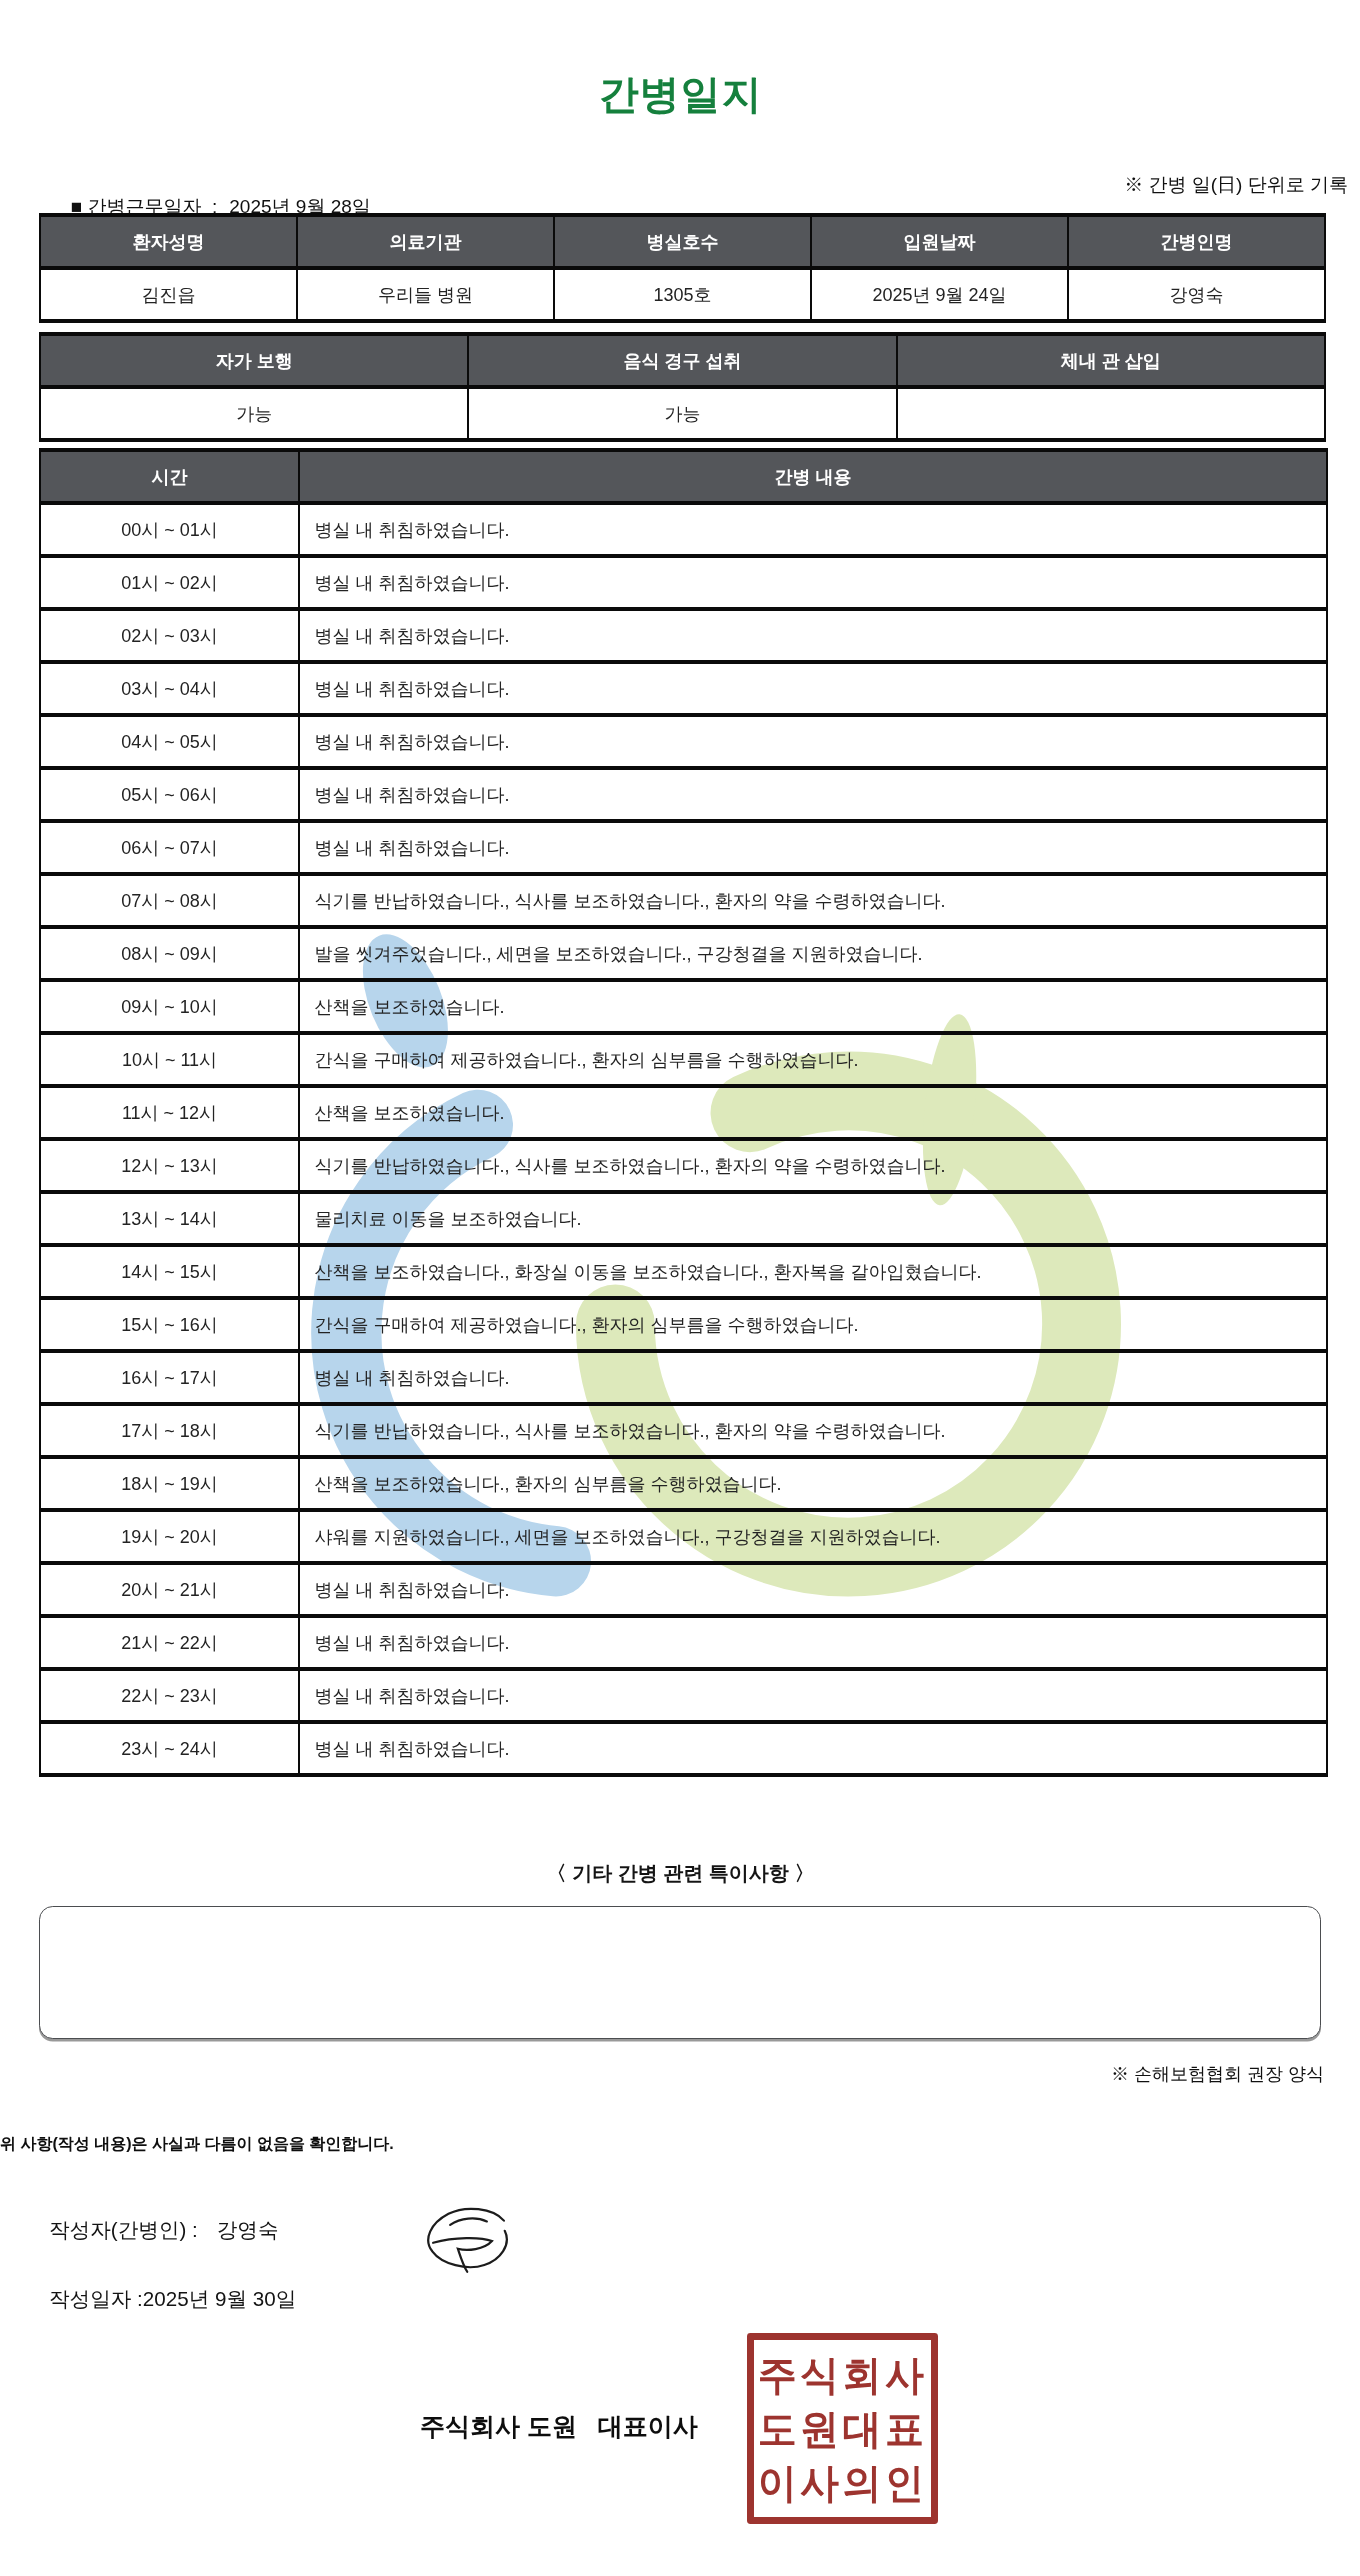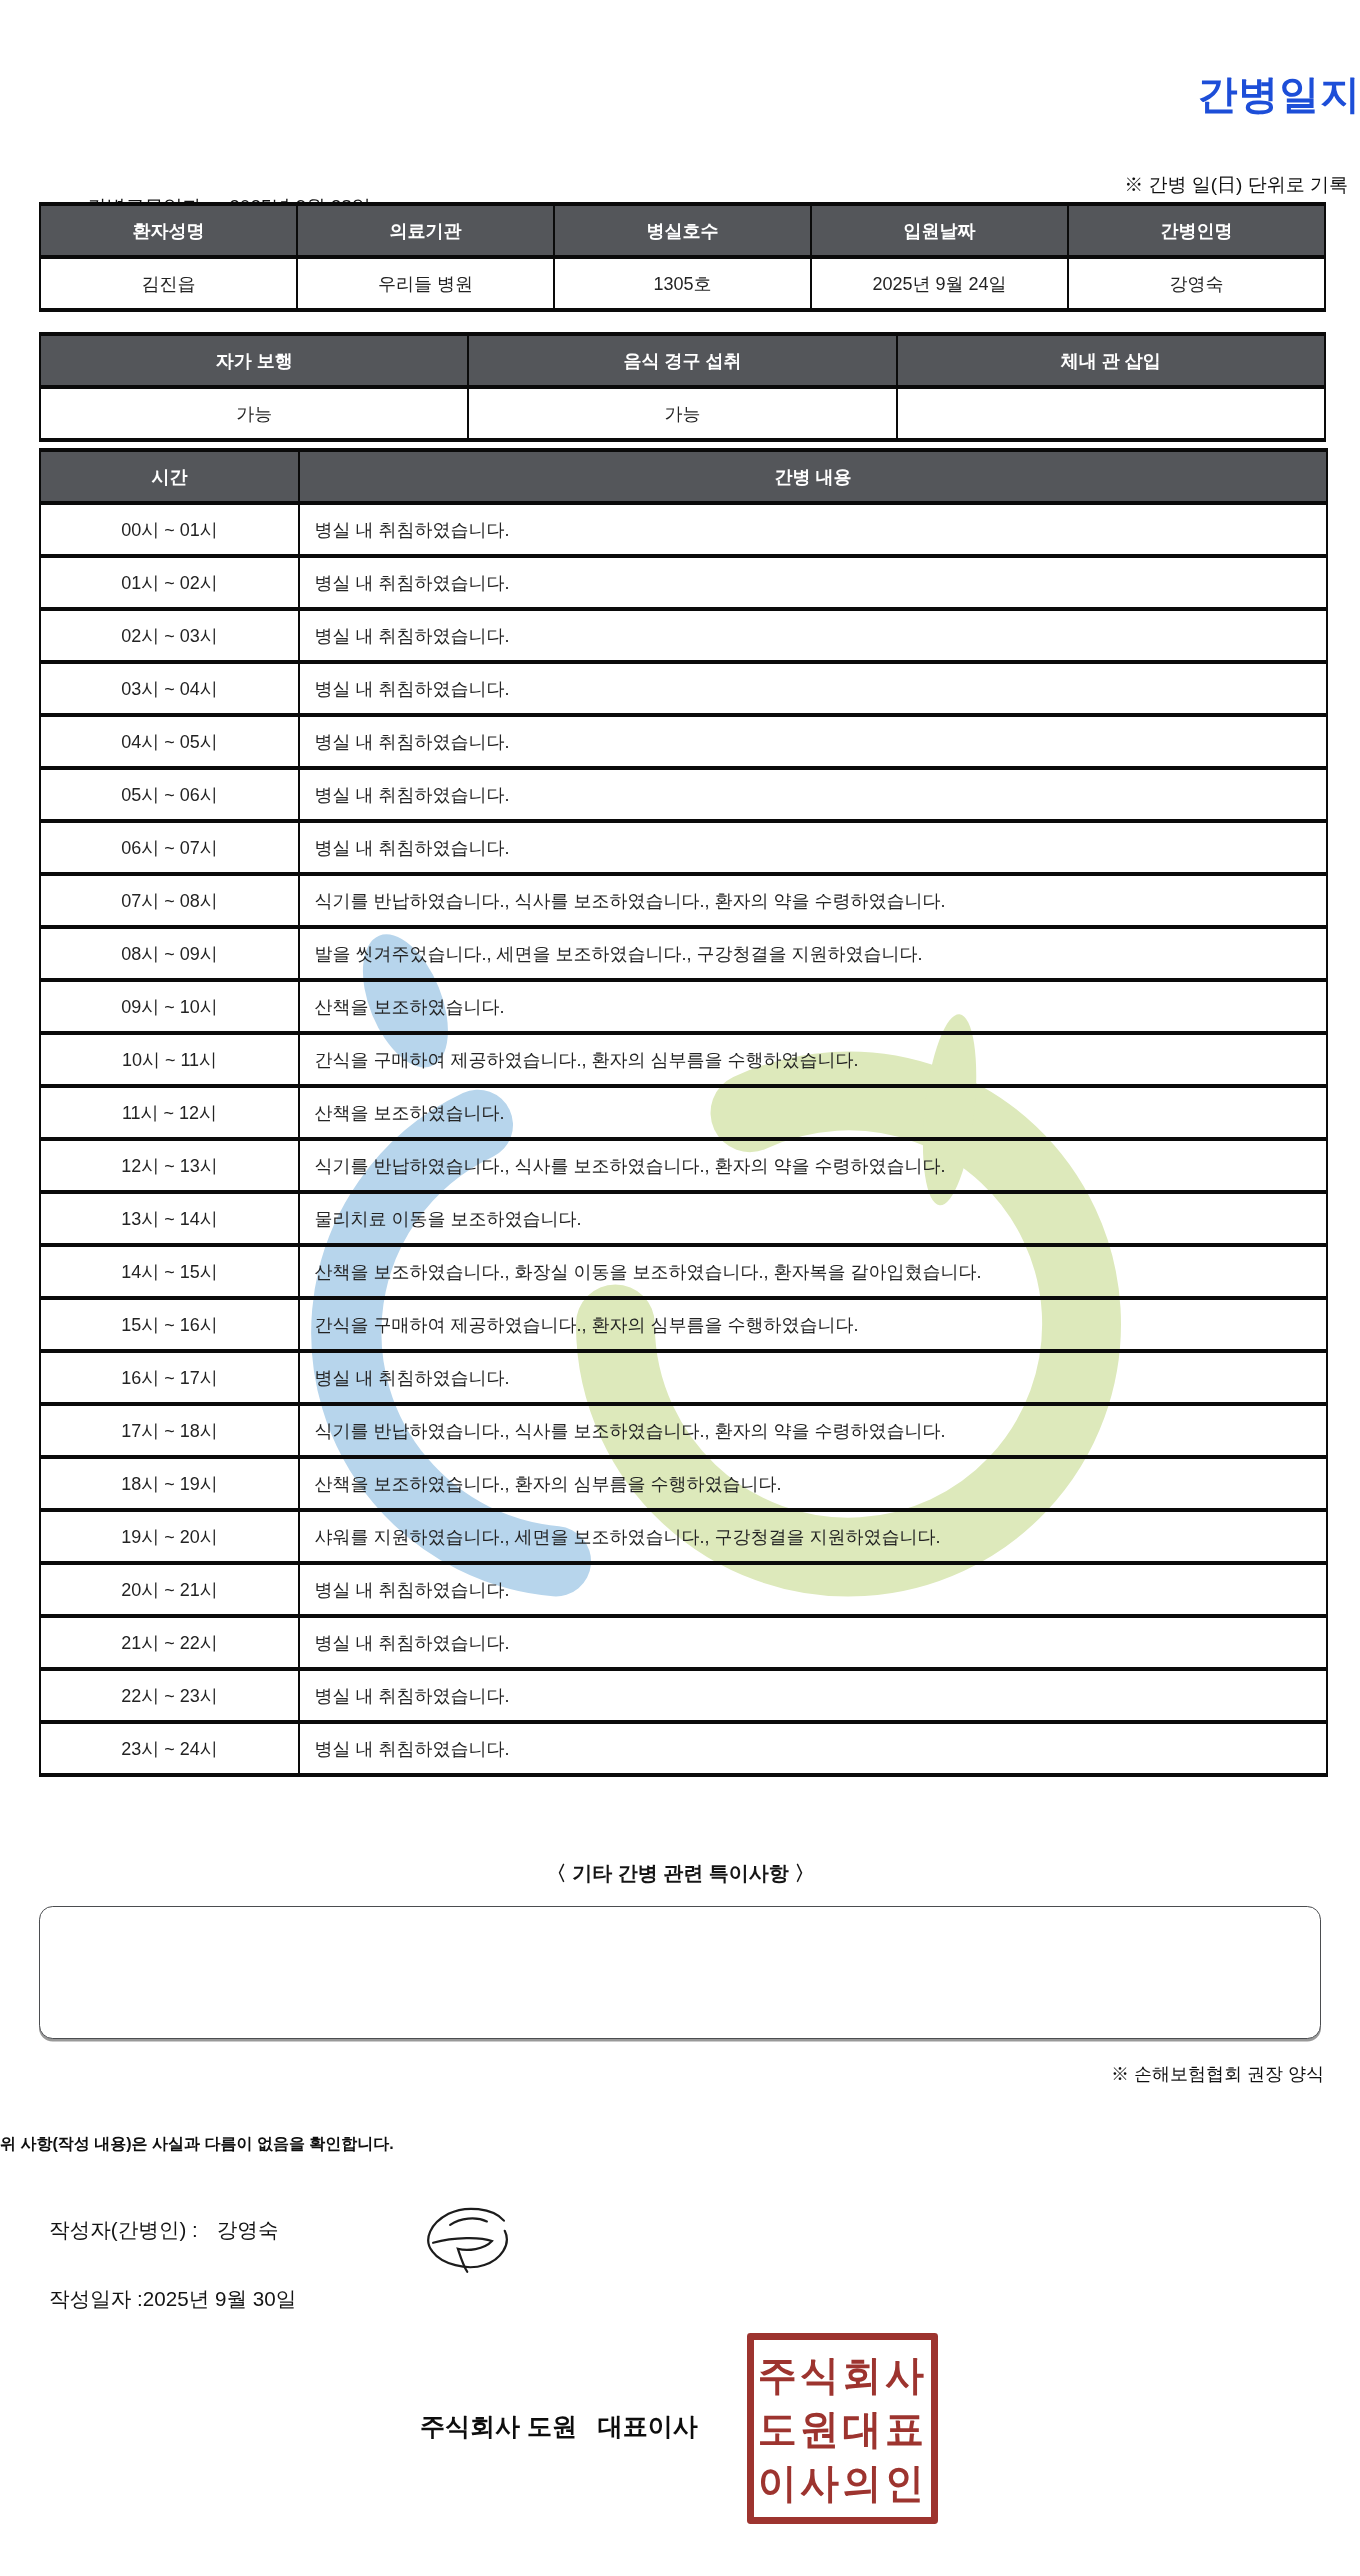--- a/index.html
+++ b/index.html
@@ -9,22 +9,22 @@
     background:#ffffff;
     font-family:"Liberation Sans", sans-serif;
     color:#1f1f1f;
     overflow:hidden;
   }
   .watermark{position:absolute;left:0;top:0;z-index:0;}
   .layer{position:absolute;z-index:1;}
 
   .doc-title{
     left:0;top:67px;width:100%;
-    text-align:right;
-    font-size:40px;font-weight:800;letter-spacing:0.9px;color:#1d4ed8;
+    text-align:center;
+    font-size:40px;font-weight:800;letter-spacing:0.9px;color:#15803d;
   }
   .date-row{
     left:39px;top:172px;width:1309px;
     display:flex;justify-content:space-between;align-items:flex-start;
     font-size:19px;color:#111;
   }
   .date-left{white-space:pre;}
   .date-left .val{margin-left:12px;}
   .unit-note{font-size:19px;color:#111;}
 
@@ -42,21 +42,21 @@
   }
   table.grid th{
     background:#54565a;color:#ffffff;
     font-size:18px;font-weight:700;
     height:49px;text-align:center;
   }
   table.grid td{
     background:transparent;
     font-size:18px;height:49px;text-align:center;color:#232323;
   }
-  .t1{top:202px;padding-left:35px;}
+  .t1{top:213px;padding-left:35px;}
   .t2{top:332px;}
   .t3{top:448px;}
   .t3 td.content{text-align:left;padding-left:14.6px;padding-right:8.6px;}
   .t3 td.time{text-align:center;}
 
   .notes-title{
     left:0;top:1860px;width:100%;text-align:center;
     font-size:20px;font-weight:700;color:#141414;
   }
   .notes-box{

